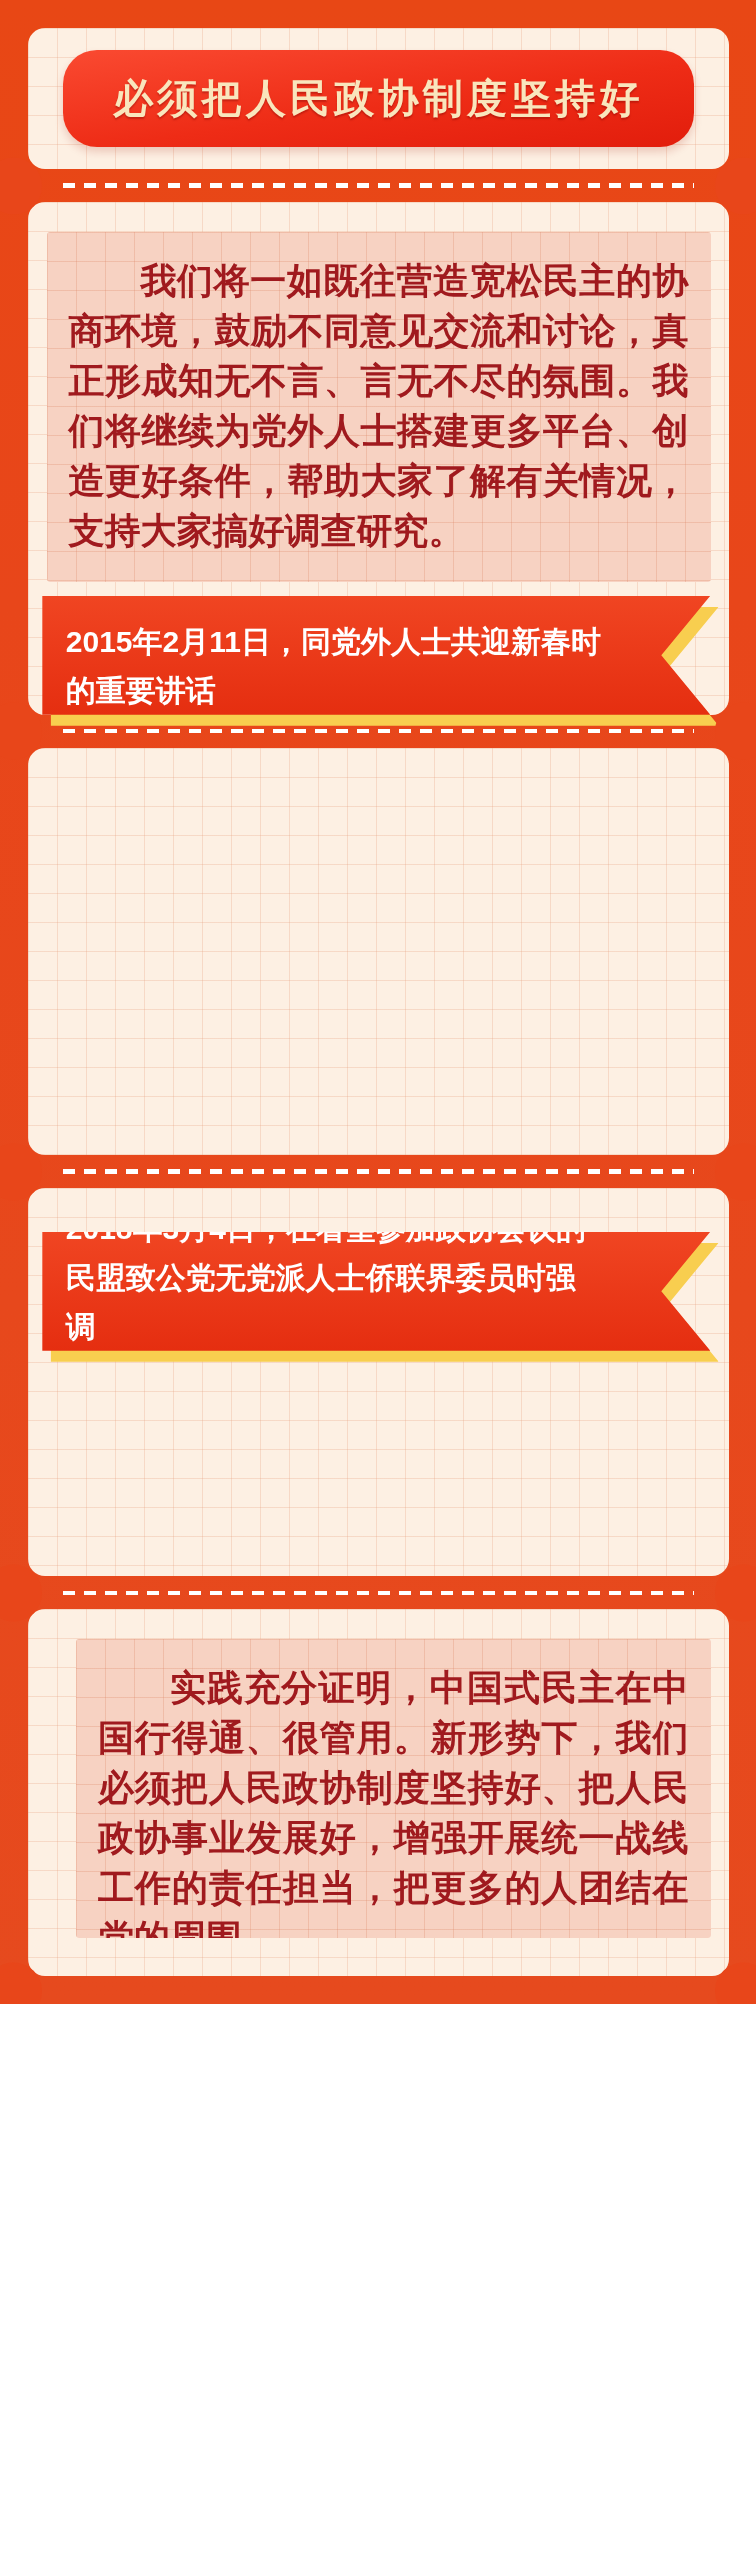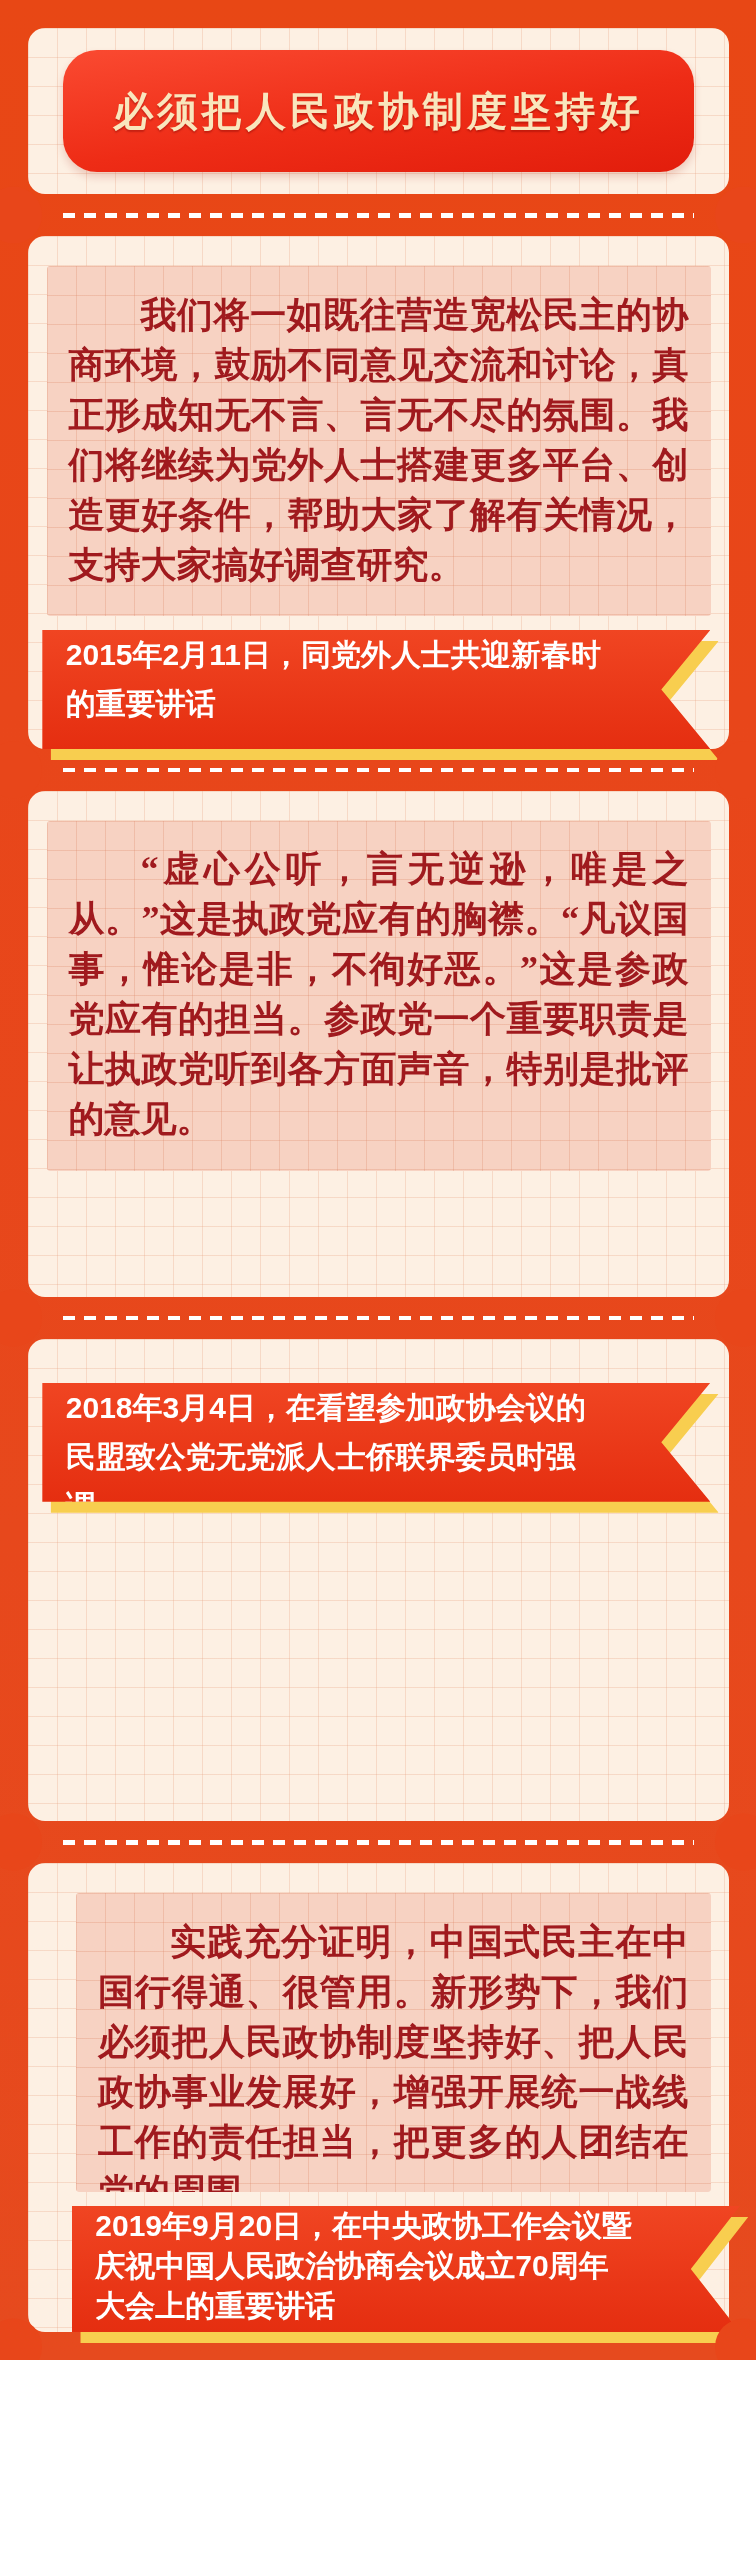--- a/index.html
+++ b/index.html
@@ -10,21 +10,21 @@
     --panel-grid:rgba(223,138,108,.30);
     --quote-red:#a01a1e;
     --ribbon-red-top:#f04522;
     --ribbon-red-bot:#e52e10;
     --ribbon-yellow:#f8ce4f;
     --title-gold:#f9e6bd;
   }
   html,body{margin:0;padding:0;}
   body{font-family:"Liberation Sans","DejaVu Sans",sans-serif;}
   .page{
-    width:757px;height:2360px;box-sizing:border-box;
+    width:757px;height:2004px;box-sizing:border-box;
     background:linear-gradient(180deg,#e84715 0%,#e8461a 30%,#e64a1e 100%);
     padding:28px;display:flex;flex-direction:column;position:relative;overflow:hidden;
   }
   .card{
     background-color:var(--card-bg);
     background-image:
       linear-gradient(to right,var(--card-grid) 0.8px,transparent 0.8px),
       linear-gradient(to bottom,var(--card-grid) 0.8px,transparent 0.8px);
     background-size:29px 29px;
     border-radius:17px;
@@ -84,21 +84,21 @@
   
   .ribbon{position:relative;height:119px;margin:13.5px 0 0 -4.2px;width:668px;}
   .qc4 .ribbon{height:126px;}
   .ribbon-back,.ribbon-front{
     position:absolute;inset:0;
     clip-path:polygon(0 0,100% 0,calc(100% - 49px) 50%,100% 100%,0 100%);
   }
   .ribbon-back{background:var(--ribbon-yellow);transform:translate(8.4px,11px);}
   .ribbon-front{
     background:linear-gradient(180deg,var(--ribbon-red-top),var(--ribbon-red-bot));
-    display:flex;align-items:flex-start;box-sizing:border-box;
+    display:flex;align-items:flex-end;box-sizing:border-box;
     padding:0 105px 0 23.5px;
   }
   .ribbon-text{
     margin:0;color:#ffffff;font-weight:700;
     font-size:30px;line-height:49px;text-align:left;
   }
   .qc4 .ribbon-text{line-height:40px;}
 </style>
 </head>
 <body>
@@ -129,23 +129,20 @@
     </div>
   </section>
 
   <div class="gap">
     <div class="notch left"></div>
     <div class="dash"></div>
     <div class="notch right"></div>
   </div>
 
   <section class="card quote-card qc2">
-    <div class="panel">
-      <p class="quote">“虚心公听，言无逆逊，唯是之从。”这是执政党应有的胸襟。“凡议国事，惟论是非，不徇好恶。”这是参政党应有的担当。参政党一个重要职责是让执政党听到各方面声音，特别是批评的意见。</p>
-    </div>
   </section>
 
   <div class="gap">
     <div class="notch left"></div>
     <div class="dash"></div>
     <div class="notch right"></div>
   </div>
 
   <section class="card quote-card qc3">
     <div class="ribbon">
@@ -159,26 +156,20 @@
   <div class="gap">
     <div class="notch left"></div>
     <div class="dash"></div>
     <div class="notch right"></div>
   </div>
 
   <section class="card quote-card qc4">
     <div class="panel">
       <p class="quote">实践充分证明，中国式民主在中国行得通、很管用。新形势下，我们必须把人民政协制度坚持好、把人民政协事业发展好，增强开展统一战线工作的责任担当，把更多的人团结在党的周围。</p>
     </div>
-    <div class="ribbon">
-      <div class="ribbon-back"></div>
-      <div class="ribbon-front">
-        <p class="ribbon-text">2019年9月20日，在中央政协工作会议暨庆祝中国人民政治协商会议成立70周年大会上的重要讲话</p>
-      </div>
-    </div>
   </section>
 
   <div class="bottom-strip">
     <div class="notch left"></div>
     <div class="notch right"></div>
   </div>
 
 </div>
 
 

